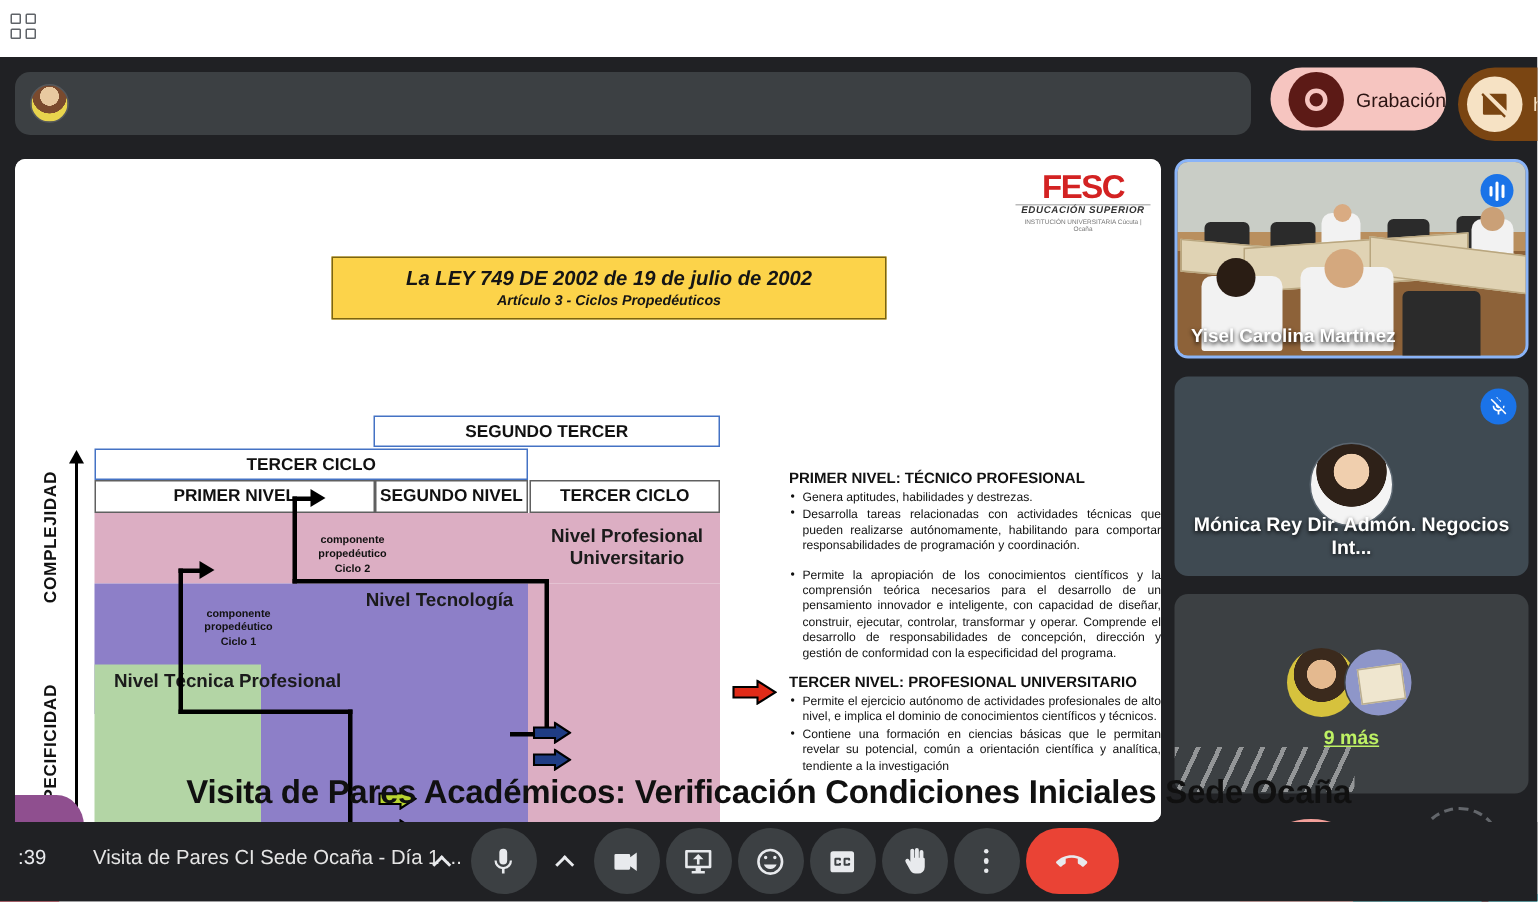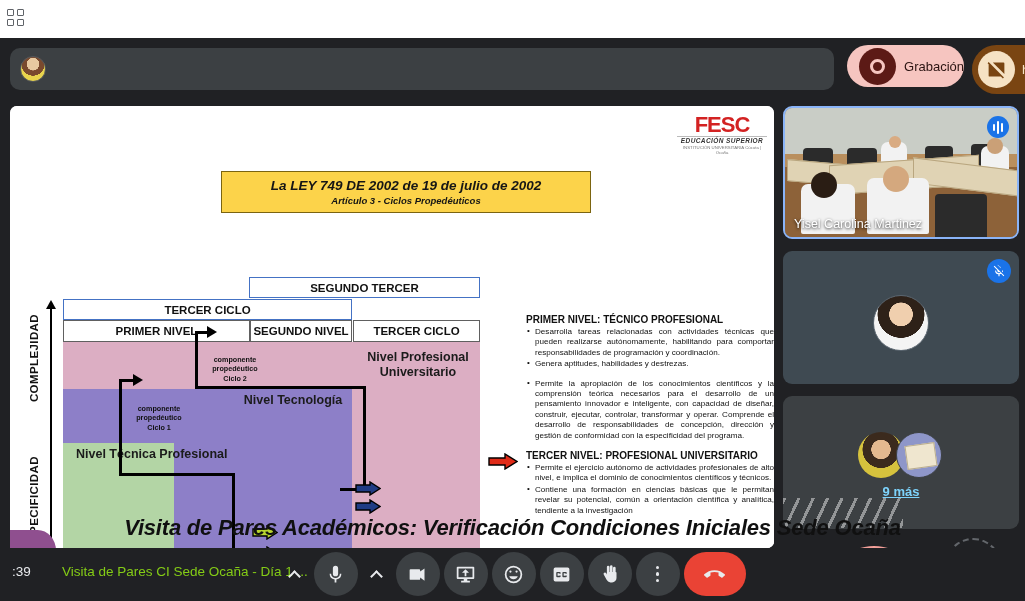--- a/index.html
+++ b/index.html
@@ -135,64 +135,64 @@
   .txtpanel { position: absolute; left: 516px; top: 208px; width: 248px; height: 296px; background: #fff; }
   .tp-h { font-size: 10px; font-weight: bold; color: #111; margin-bottom: 2px; }
   .tp-ul { list-style: none; margin: 0 0 9px 0; padding: 0; }
   .tp-ul li { position: relative; font-size: 8.1px; color: #111; line-height: 10.4px; padding-left: 9px; text-align: justify; margin-bottom: 1px; }
   .tp-ul li:before { content: "\2022"; position: absolute; left: 1px; top: -1px; }
 
   
   .banner-title {
     position: absolute; left: 0; top: 470px; width: 1025px; height: 40px;
     display: flex; align-items: center; justify-content: center;
-    font-size: 22px; font-weight: bold; font-style: italic; color: #101010;
+    font-size: 22px; font-weight: bold; color: #101010;
     letter-spacing: -.2px; z-index: 40; pointer-events: none;
   }
 
   
   .rail { position: absolute; left: 783px; top: 68px; width: 236px; height: 442px; }
   .tile { position: absolute; left: 0; width: 236px; height: 133px; border-radius: 9px; overflow: hidden; background: #3c4043; }
   .tile-1 { top: 0px; border: 2px solid #8ab4f8; background: #7d7a74; }
   .tile-2 { top: 145px; background: #3f4a52; }
   .tile-3 { top: 290px; background: #3c4043; }
 
   .room { position: absolute; inset: 0;
     background:
       linear-gradient(#c9cdc6 0 36%, #b98f5e 36% 46%, #8d6239 46% 100%);
   }
   .room .tbl { position: absolute; background: #e0d3b4; border: 1px solid #b9a67f; }
   .room .chr { position: absolute; background: #2b2b2b; border-radius: 4px 4px 2px 2px; }
   .room .per { position: absolute; background: #f2f2f2; border-radius: 7px 7px 2px 2px; }
   .room .hd { position: absolute; border-radius: 50%; }
 
-  .tile-name { position: absolute; left: 9px; bottom: 6px; color: #fff; font-size: 12.5px; font-weight: normal;
+  .tile-name { position: absolute; left: 9px; bottom: 6px; color: #fff; font-size: 12.5px; font-weight: bold;
                text-shadow: 0 1px 3px rgba(0,0,0,.9); z-index: 5; }
   .tile-name.center { left: 0; width: 236px; text-align: center; bottom: 12px; font-size: 13px; }
 
   .badge-audio { position: absolute; right: 8px; top: 8px; width: 22px; height: 22px; border-radius: 50%;
                  background: #1a73e8; display: flex; align-items: center; justify-content: center; gap: 1.6px; }
   .badge-audio i { display: block; width: 2.6px; background: #fff; border-radius: 2px; }
   .badge-mute { position: absolute; right: 8px; top: 8px; width: 24px; height: 24px; border-radius: 50%;
                 background: #1a73e8; display: flex; align-items: center; justify-content: center; }
   .badge-mute svg { width: 14px; height: 14px; }
 
   .avatar-big { position: absolute; left: 50%; top: 44px; transform: translateX(-50%); width: 56px; height: 56px; border-radius: 50%;
                 background: radial-gradient(circle at 50% 34%, #f0cfae 0 26%, #2e2118 27% 52%, #f4f4f4 53% 100%); border: 1px solid #5b6670; }
   .avatar-pair { position: absolute; left: 50%; top: 36px; transform: translateX(-50%); width: 86px; height: 46px; }
   .avatar-pair .a { position: absolute; width: 46px; height: 46px; border-radius: 50%; }
   .avatar-pair .a1 { left: 0; background: radial-gradient(circle at 50% 38%, #e4b98f 0 26%, #3b2a1d 27% 50%, #d6c23d 51% 100%); }
   .avatar-pair .a2 { left: 38px; background: #8e96c9; border: 1.5px solid #3c4043; }
   .avatar-pair .a2:after { content: ""; position: absolute; left: 9px; top: 11px; width: 28px; height: 22px; background: #efe6cf; transform: rotate(-8deg); border: 1px solid #b9ad8f; }
-  .more-lbl { position: absolute; left: 0; width: 236px; top: 88px; text-align: center; color: #7dd3fc; font-size: 13px; font-weight: bold; text-decoration: underline; }
+  .more-lbl { position: absolute; left: 0; width: 236px; top: 88px; text-align: center; color: #bef264; font-size: 13px; font-weight: bold; text-decoration: underline; }
 
   
   .ctrlbar { position: absolute; left: 0; bottom: 0; width: 1025px; height: 53px; background: #202124; z-index: 30; }
   .mt-time { position: absolute; left: 12px; top: 16px; color: #e8eaed; font-size: 13.5px; }
-  .mt-name { position: absolute; left: 62px; top: 16px; color: #84cc16; font-size: 13.5px; white-space: nowrap; }
+  .mt-name { position: absolute; left: 62px; top: 16px; color: #e5e5e5; font-size: 13.5px; white-space: nowrap; }
   .ctrls { position: absolute; left: 50%; transform: translateX(-50%); top: 4px; display: flex; align-items: center; gap: 4px; }
   .cbtn { width: 44px; height: 44px; border-radius: 50%; background: #3c4043; display: flex; align-items: center; justify-content: center; }
   .cbtn svg { width: 21px; height: 21px; fill: #e8eaed; }
   .cbtn.hangup { width: 62px; background: #ea4335; border-radius: 24px; }
   .cbtn.plain { background: transparent; width: 30px; }
   .chev { width: 9px; height: 9px; border-left: 2px solid #e8eaed; border-top: 2px solid #e8eaed; transform: rotate(45deg); margin-top: 4px; }
   .dots { display: flex; flex-direction: column; gap: 3px; }
   .dots i { width: 3.5px; height: 3.5px; border-radius: 50%; background: #e8eaed; display: block; }
 
   
@@ -306,22 +306,22 @@
 
         <div class="fat ar-red">
           <svg viewBox="0 0 30 17">
               <path d="M1 5 H17 V1 L29 8.5 L17 16 V12 H1 Z" fill="#e02b18" stroke="#000" stroke-width="1.4"></path>
             </svg>
         </div>
 
         <div class="txtpanel">
           <div class="tp-h">PRIMER NIVEL:  TÉCNICO PROFESIONAL</div>
           <ul class="tp-ul">
+            <li>Genera aptitudes, habilidades y destrezas.</li>
             <li>Desarrolla tareas relacionadas con actividades técnicas que pueden realizarse autónomamente, habilitando para comportar responsabilidades de programación y coordinación.</li>
-            <li>Genera aptitudes, habilidades y destrezas.</li>
           </ul>
           <ul class="tp-ul">
             <li>Permite la apropiación de los conocimientos científicos y la comprensión teórica necesarios para el desarrollo de un pensamiento innovador e inteligente, con capacidad de diseñar, construir, ejecutar, controlar, transformar y operar. Comprende el desarrollo de responsabilidades de concepción, dirección y gestión de conformidad con la especificidad del programa.</li>
           </ul>
           <div class="tp-h">TERCER NIVEL: PROFESIONAL UNIVERSITARIO</div>
           <ul class="tp-ul">
             <li>Permite el ejercicio autónomo de actividades profesionales de alto nivel, e implica el dominio de conocimientos científicos y técnicos.</li>
             <li>Contiene una formación en ciencias básicas que le permitan revelar su potencial, común a orientación científica y analítica, tendiente a la investigación</li>
           </ul>
         </div>
@@ -358,20 +358,21 @@
         <div class="tile-name">Yisel Carolina Martinez</div>
       </div>
 
       <div class="tile tile-2">
         <div class="avatar-big"></div>
         <div class="badge-mute">
           <svg viewBox="0 0 24 24">
               <path fill="#fff" d="M19 11h-1.7c0 .74-.16 1.43-.43 2.05l1.23 1.23A6.9 6.9 0 0 0 19 11zM12 4a3 3 0 0 1 3 3v.17l-6-6A3 3 0 0 1 12 4zM4.27 3L3 4.27l6 6V11a3 3 0 0 0 4.31 2.7l1.23 1.23A4.9 4.9 0 0 1 7 11H5.3a6.7 6.7 0 0 0 5.7 6.58V21h2v-3.42a6.6 6.6 0 0 0 2.64-.9L19.73 21 21 19.73 4.27 3z"></path>
             </svg>
         </div>
+        <div class="tile-name center">Mónica Rey Dir. Admón. Negocios Int...</div>
       </div>
 
       <div class="tile tile-3">
         <div class="avatar-pair">
           <div class="a a1"></div>
           <div class="a a2"></div>
         </div>
         <div class="more-lbl">9 más</div>
         <div class="blob ann-strokes" style="left:0;top:102px;width:120px;height:30px"></div>
       </div>

